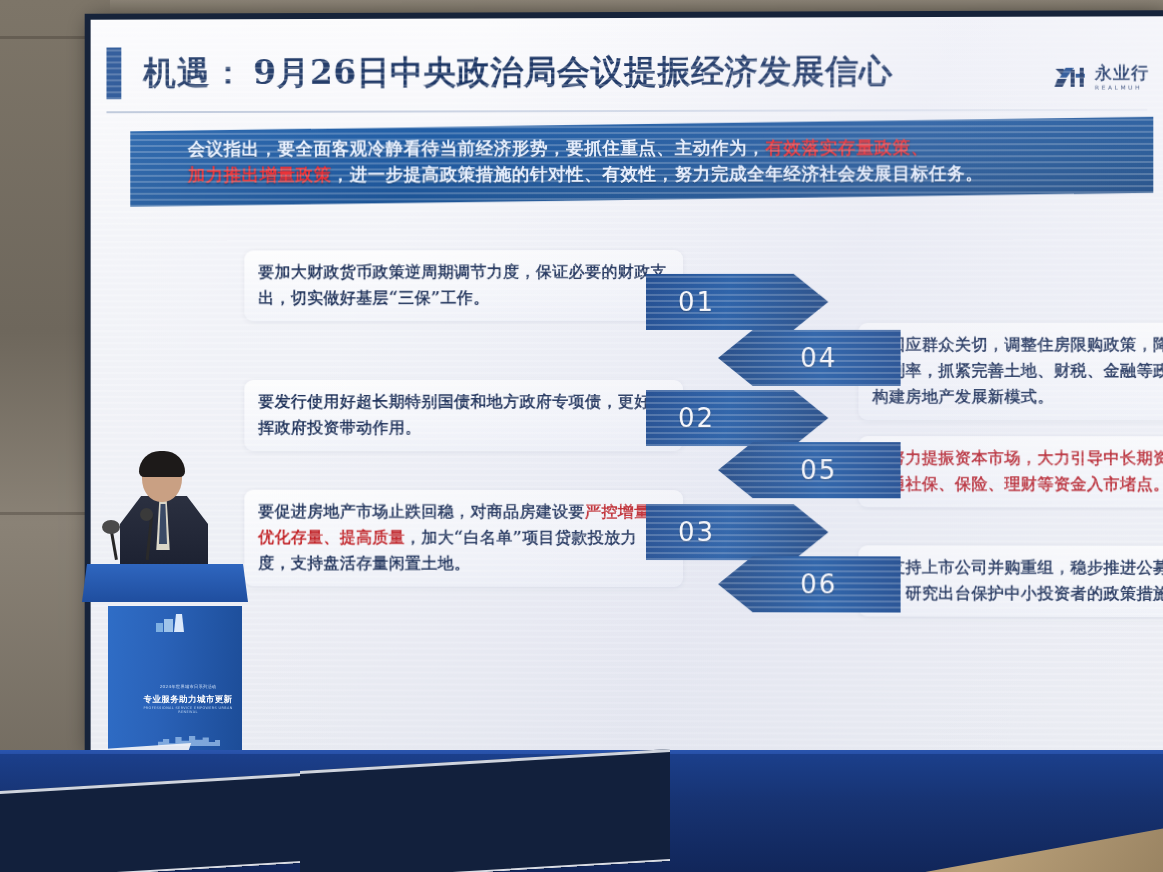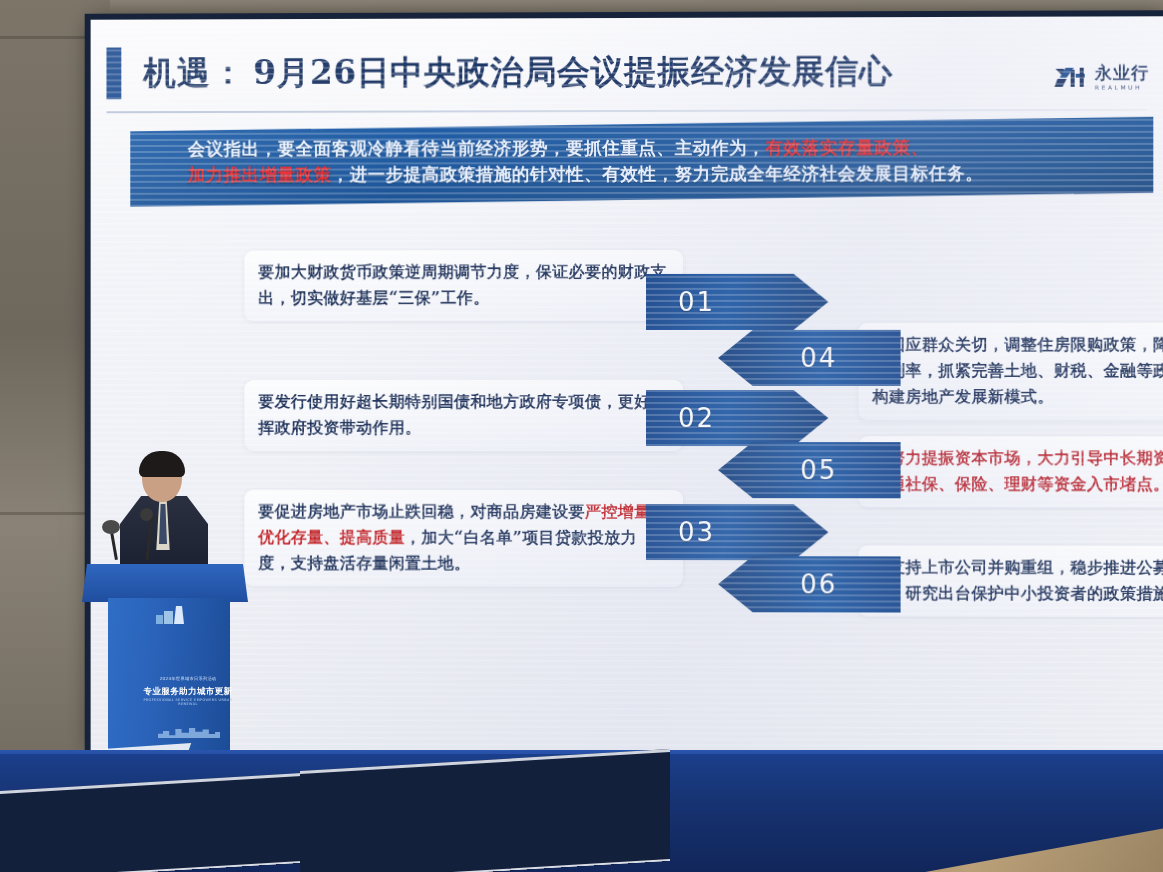--- a/index.html
+++ b/index.html
@@ -181,21 +181,21 @@
   
   .podium {
     position:absolute; left:86px; bottom:112px; width:158px; height:196px;
   }
   .podium-top {
     position:absolute; left:-4px; top:0; width:166px; height:38px;
     background:linear-gradient(180deg,#2f66bf,#1f4e9f);
     clip-path:polygon(3% 0, 97% 0, 100% 100%, 0 100%);
   }
   .podium-body {
-    position:absolute; left:22px; top:34px; width:122px; height:162px;
+    position:absolute; left:22px; top:42px; width:134px; height:162px;
     background:linear-gradient(95deg,#2f6dc6 0%,#2a62b8 40%,#1c4c97 100%);
   }
   .podium-icon {
     position:absolute; left:42px; top:6px; width:46px; height:22px;
   }
   .podium-sub {
     position:absolute; left:30px; top:78px; width:100px; text-align:center;
     font-size:4.2px; color:#cfe0f7; letter-spacing:.3px; line-height:1.5;
   }
   .podium-main {

